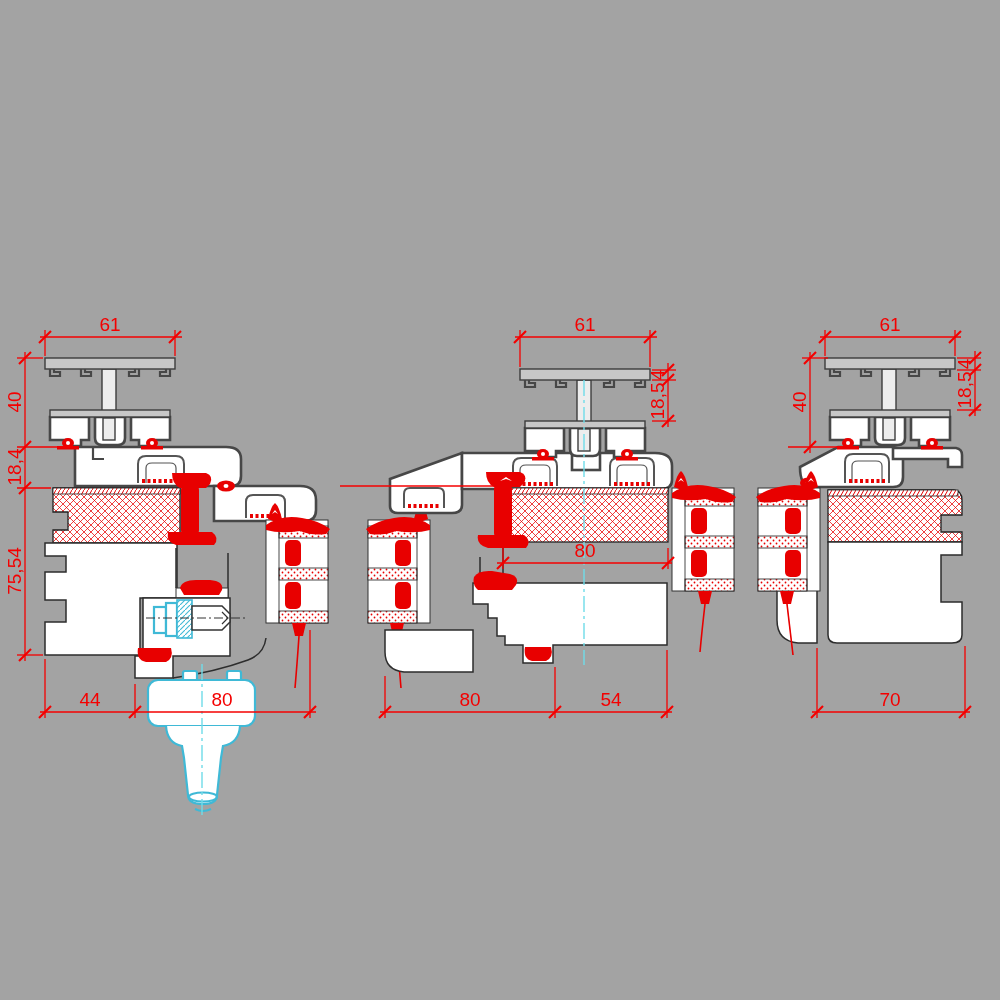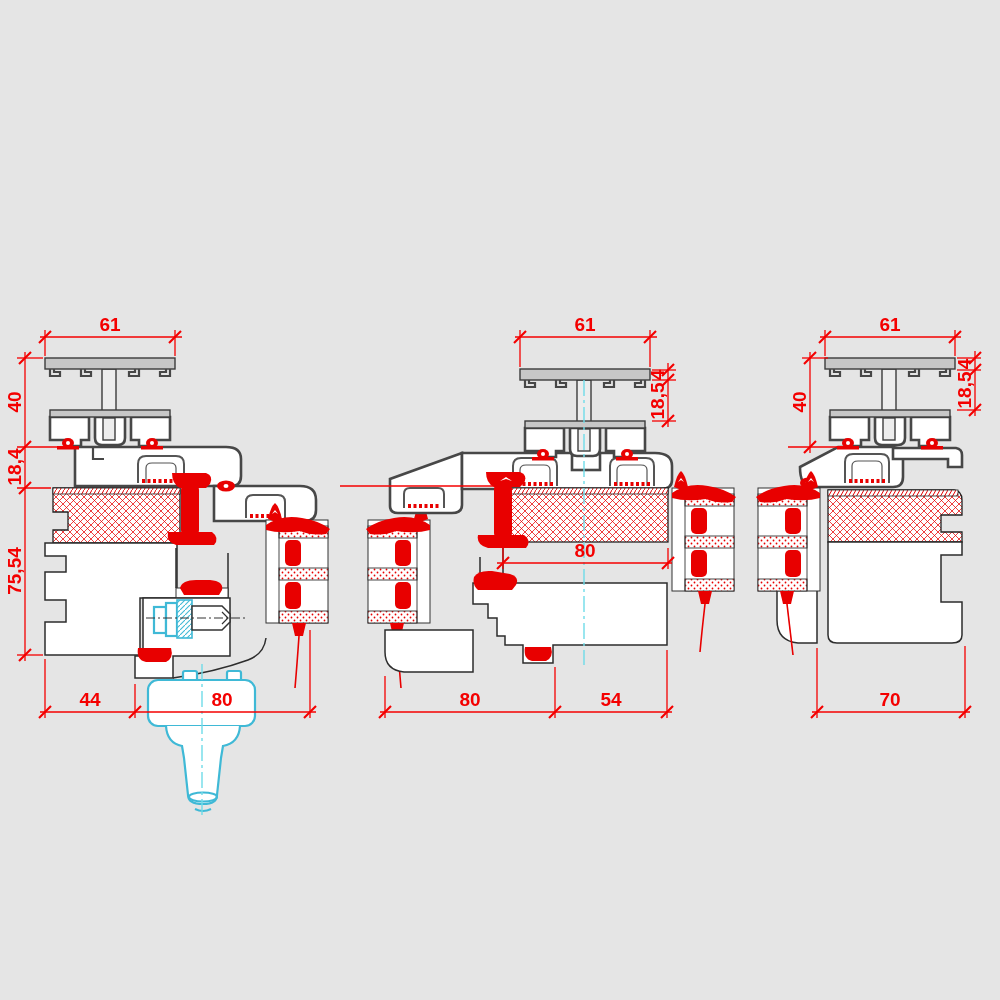--- a/index.html
+++ b/index.html
@@ -1,17 +1,17 @@
 <!DOCTYPE html>
 <html><head>
 <meta charset="utf-8">
 <style>
   html,body{margin:0;padding:0;background:#fff;}
-  #stage{position:relative;width:1000px;height:1000px;background:#e5e5e5;overflow:hidden;
-         font-family:"Liberation Sans", sans-serif;font-weight:bold;}
+  #stage{position:relative;width:1000px;height:1000px;background:#a3a3a3;overflow:hidden;
+         font-family:"Liberation Sans", sans-serif;}
   svg{display:block}
   
   .dim{stroke:#f40000;stroke-width:1.3;fill:none}
   .tkk{stroke:#f40000;stroke-width:2.2;fill:none}
   .dimt{fill:#f40000;font-size:19px;font-family:"Liberation Sans",sans-serif}
   
   .alu{fill:#c7c7c7;stroke:#3c3c3c;stroke-width:1.4}
   .alu2{fill:#ededed;stroke:#3c3c3c;stroke-width:1.4}
   .alu3{fill:#ffffff;stroke:#474747;stroke-width:2.6}
   .aluline{fill:none;stroke:#474747;stroke-width:2.2}

